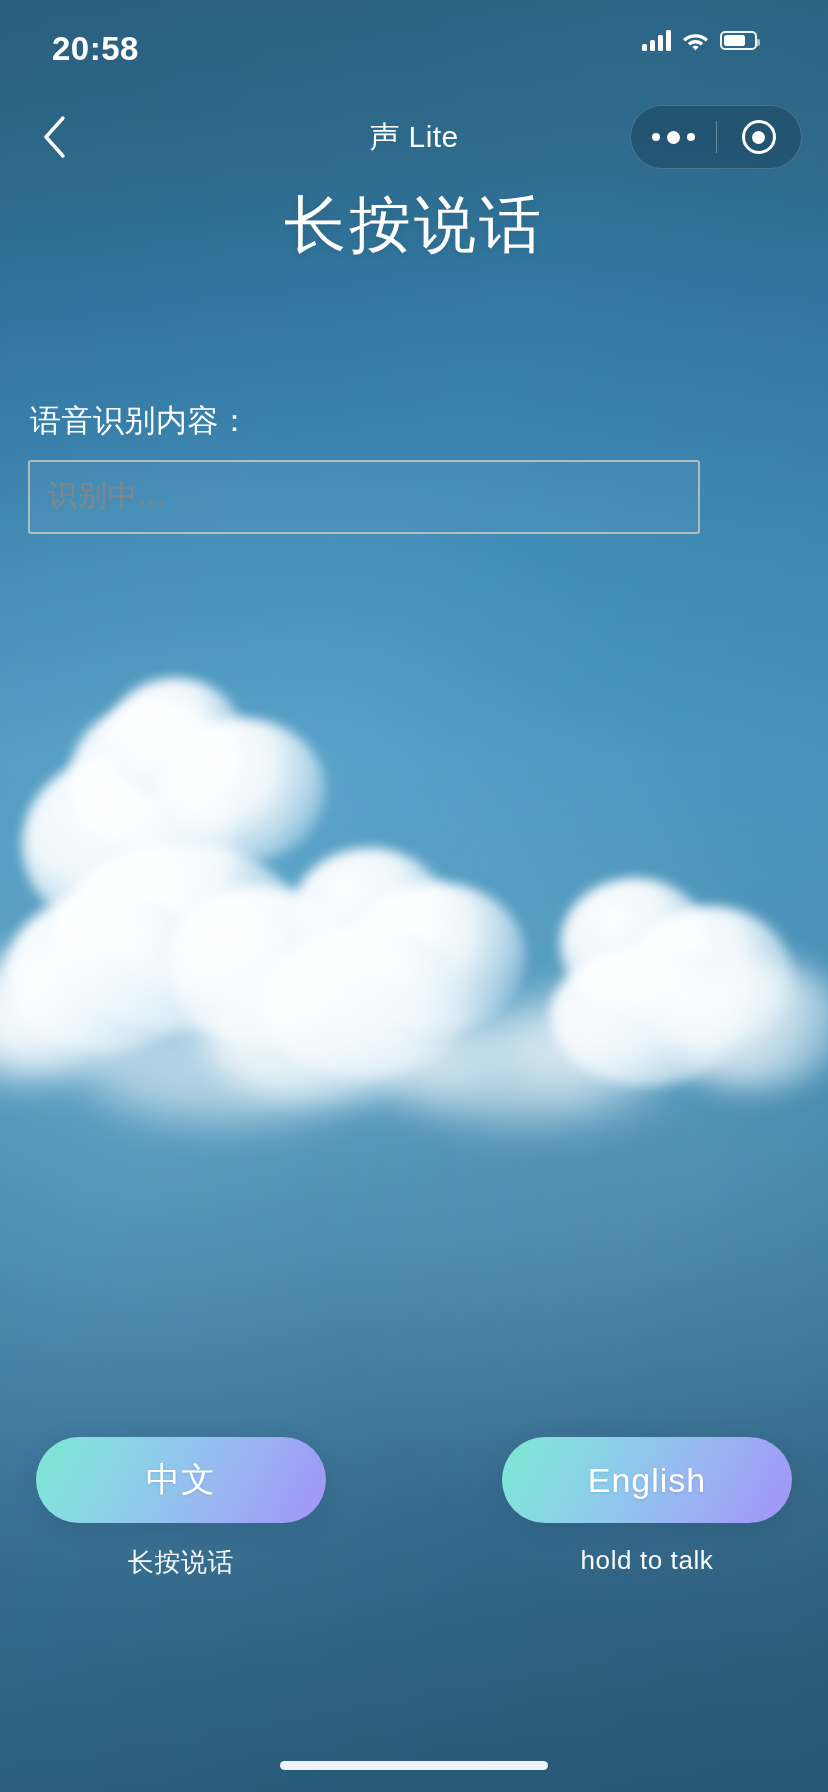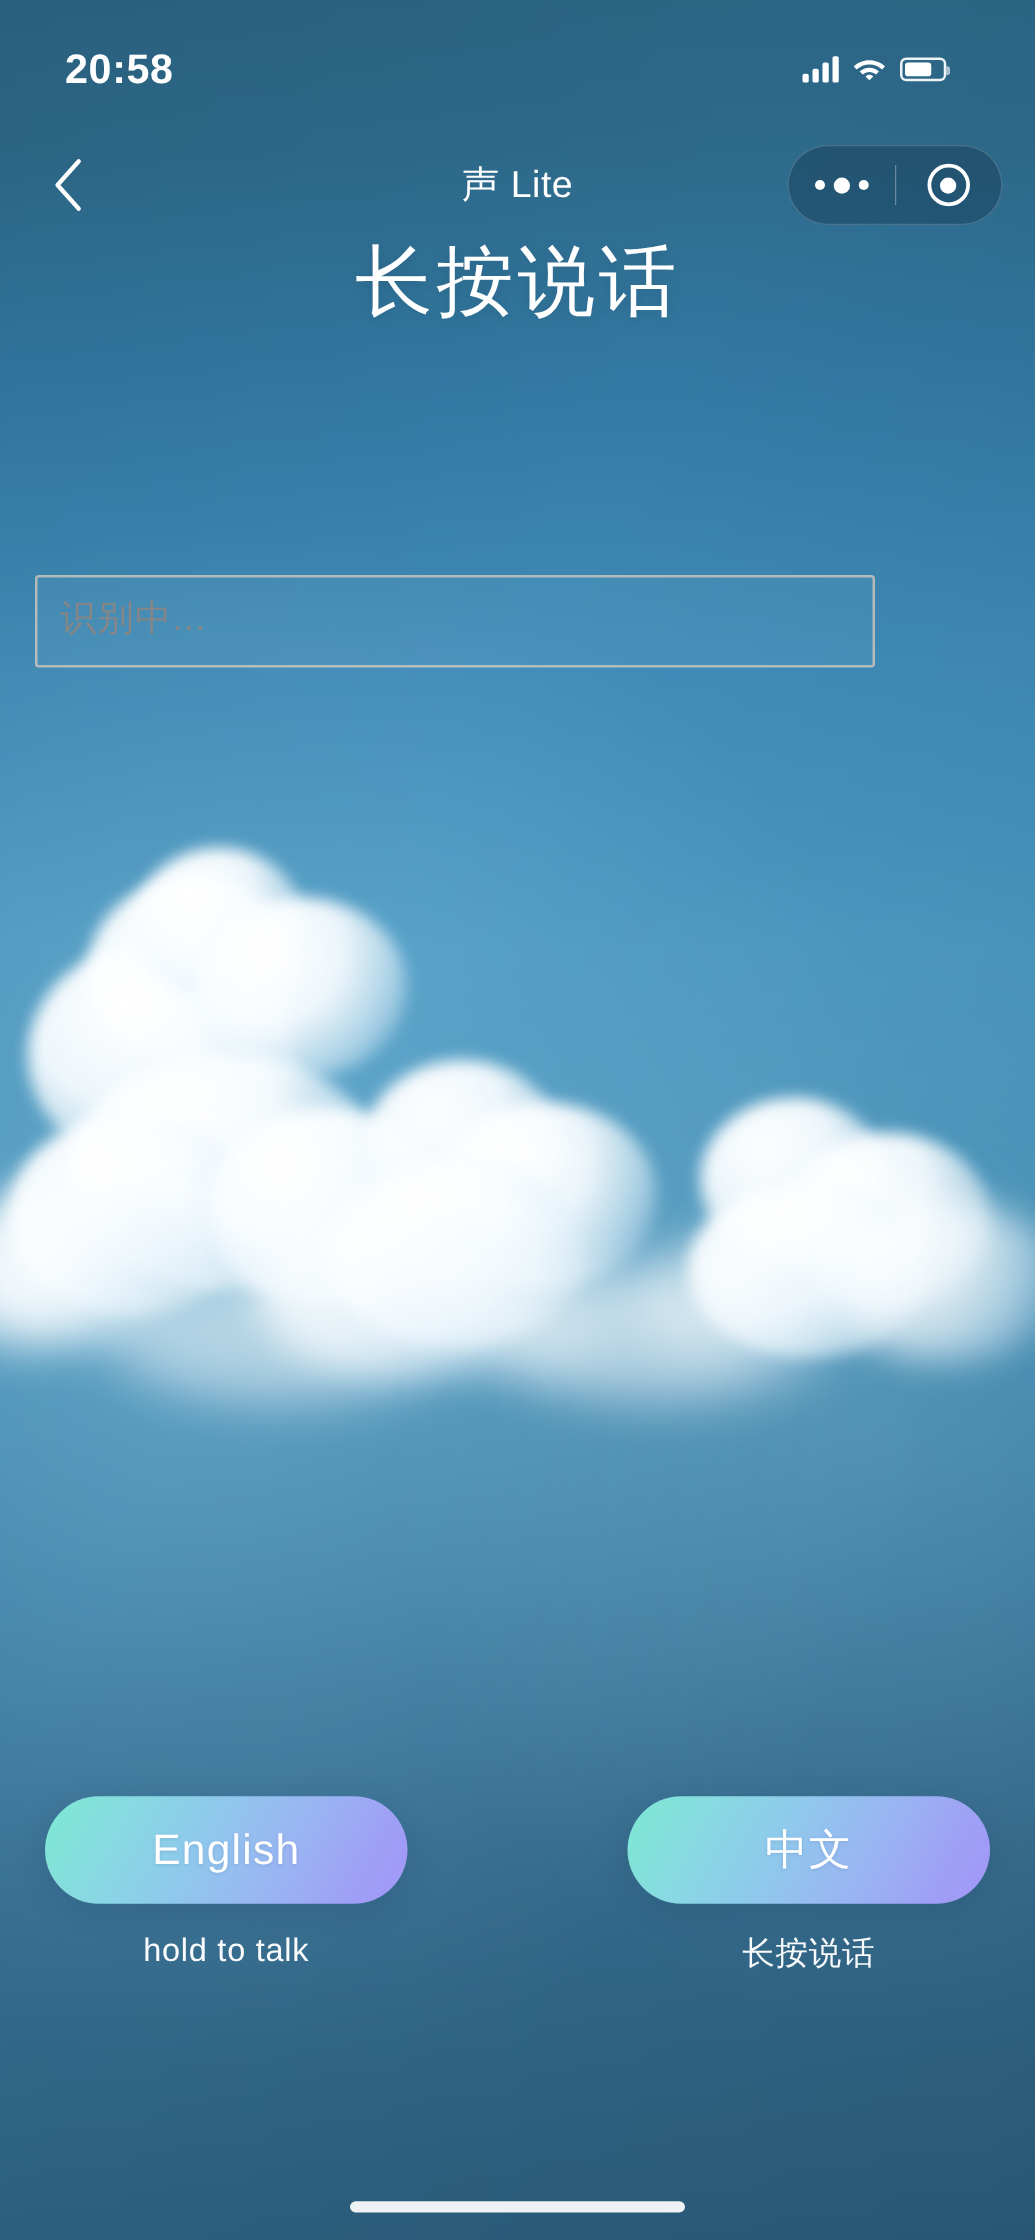--- a/index.html
+++ b/index.html
@@ -63,22 +63,22 @@
        rgba(226,241,250,.62) 66%,
        rgba(200,228,244,.18) 84%,
        rgba(190,222,240,0) 100%);
     filter:blur(6px);
   }
   .puff.soft{ filter:blur(14px); opacity:.82; }
   .puff.wisp{ filter:blur(20px); opacity:.55; }
 
   
   .statusbar{
-    position:absolute; top:0; left:0; right:0; height:96px;
-    display:flex; align-items:center; justify-content:space-between;
+    position:absolute; top:16px; left:0; right:0; height:96px;
+    display:flex; align-items:flex-start; justify-content:space-between;
     padding:0 71px 0 52px;
     z-index:40;
   }
   .sb-time{
     color:#fff; font-size:33px; font-weight:600;
     letter-spacing:.5px; margin-top:14px;
   }
   .sb-right{ display:flex; align-items:center; gap:11px; margin-top:14px; }
 
   .sig{ display:flex; align-items:flex-end; gap:3px; height:21px; }
@@ -98,21 +98,21 @@
   }
   .batt::after{
     content:""; position:absolute; right:-5px; top:5.5px;
     width:3px; height:7px; border-radius:0 2px 2px 0;
     background:rgba(255,255,255,.6);
   }
   .batt-fill{ height:100%; width:74%; background:#fff; border-radius:2.5px; }
 
   
   .navbar{
-    position:absolute; top:108px; left:0; right:0; height:80px;
+    position:absolute; top:97px; left:0; right:0; height:80px;
     z-index:40;
     padding-left:12px;
   }
   .back-chevron{
     position:absolute; left:26px; top:50%; transform:translateY(-50%);
     width:56px; height:56px;
     display:flex; align-items:center; justify-content:center;
     cursor:pointer;
   }
   .nav-title{
@@ -301,38 +301,39 @@
             <i></i>
           </div>
       </div>
     </div>
   </div>
 
   <div class="content">
 
     <div class="page-title">长按说话</div>
 
+    <div class="field-label label-asr">语音识别内容：</div>
 
     <div class="txtbox box-asr">
       <span class="ph">识别中...</span>
     </div>
 
 
 
   </div>
 
   <div class="btn-row">
+
+    <div class="btn-col">
+      <button class="talk-btn">中文</button>
+      <div class="talk-hint">长按说话</div>
+    </div>
 
     <div class="btn-col">
       <button class="talk-btn">English</button>
       <div class="talk-hint">hold to talk</div>
     </div>
 
-    <div class="btn-col">
-      <button class="talk-btn">中文</button>
-      <div class="talk-hint">长按说话</div>
-    </div>
-
   </div>
 
   <div class="home-bar"></div>
 
 </div>
 
 </body></html>

